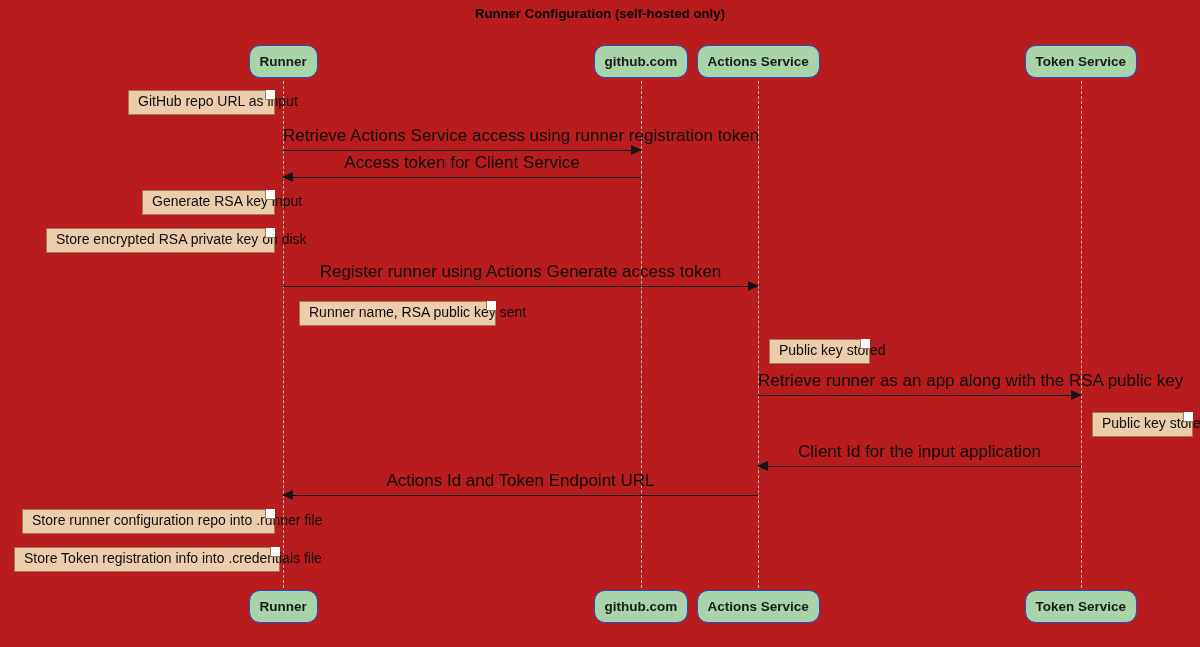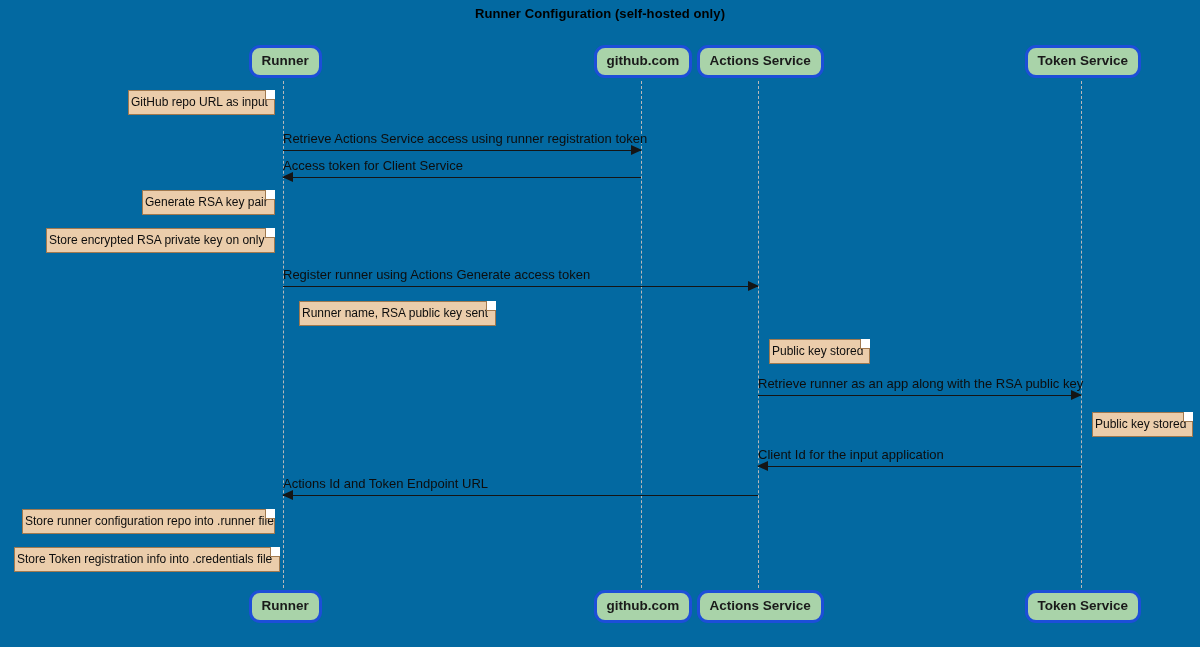--- a/index.html
+++ b/index.html
@@ -9,21 +9,21 @@
     background: #FFFFFF;
   }
   body {
     font-family: "Liberation Sans", sans-serif;
     -webkit-font-smoothing: antialiased;
   }
   #canvas {
     position: relative;
     width: 1200px;
     height: 647px;
-    background: #0369a1;
+    background: #b91c1c;
     overflow: hidden;
   }
 
   
   .diagram-title {
     position: absolute;
     left: 0;
     top: 6px;
     width: 1200px;
     text-align: center;
@@ -42,26 +42,27 @@
     height: 507px;
     z-index: 0;
   }
 
   
   .participant {
     position: absolute;
     box-sizing: border-box;
     height: 33px;
     background: #A9D3A9;
-    border: 3px solid #1d4ed8;
+    border: 1px solid #1d4ed8;
     border-radius: 11px;
     display: flex;
+    align-items: center;
     justify-content: center;
     z-index: 5;
-    padding: 6px 10px;
+    padding: 15px 10px;
   }
   .participant .p-label {
     font-size: 13.5px;
     font-weight: bold;
     color: #1A1A1A;
     white-space: nowrap;
     line-height: 1;
   }
 
   
@@ -91,42 +92,42 @@
     border-left: 11px solid #151515;
   }
   .msg-head.left {
     left: -1px;
     border-right: 11px solid #151515;
   }
   .msg-label {
     position: absolute;
     bottom: 4px;
     width: 100%;
-    text-align: left;
-    font-size: 13px;
+    text-align: center;
+    font-size: 17px;
     color: #0D0D0D;
     white-space: nowrap;
     line-height: 1.1;
   }
 
   
   .note {
     position: absolute;
     box-sizing: border-box;
     background: #EBCDAB;
     border: 1px solid #A0794F;
-    padding: 5px 9px 5px 2px;
-    font-size: 12px;
+    padding: 5px 9px 5px 9px;
+    font-size: 14px;
     color: #0D0D0D;
     white-space: nowrap;
     line-height: 1.15;
     z-index: 4;
     height: 25px;
     display: flex;
-    align-items: flex-start;
+    align-items: flex-end;
   }
   
   .note::before {
     content: "";
     position: absolute;
     top: -1px;
     right: -1px;
     width: 9px;
     height: 9px;
     background: #FFFFFF;
@@ -208,24 +209,24 @@
         <div class="msg-line"></div>
         <div class="msg-head left"></div>
         <div class="msg-label">Actions Id and Token Endpoint URL</div>
       </div>
     </div>
   <div id="notes">
       <div class="note" style="left: 128px; top: 90px; width: 147px;">
         <span class="note-text">GitHub repo URL as input</span>
       </div>
       <div class="note" style="left: 142px; top: 190px; width: 133px;">
-        <span class="note-text">Generate RSA key pair</span>
+        <span class="note-text">Generate RSA key input</span>
       </div>
       <div class="note" style="left: 46px; top: 228px; width: 229px;">
-        <span class="note-text">Store encrypted RSA private key on only</span>
+        <span class="note-text">Store encrypted RSA private key on disk</span>
       </div>
       <div class="note" style="left: 293px; top: 301px; width: 197px; margin-left: 6px;">
         <span class="note-text">Runner name, RSA public key sent</span>
       </div>
       <div class="note" style="left: 769px; top: 339px; width: 101px;">
         <span class="note-text">Public key stored</span>
       </div>
       <div class="note" style="left: 1092px; top: 412px; width: 101px;">
         <span class="note-text">Public key stored</span>
       </div>

